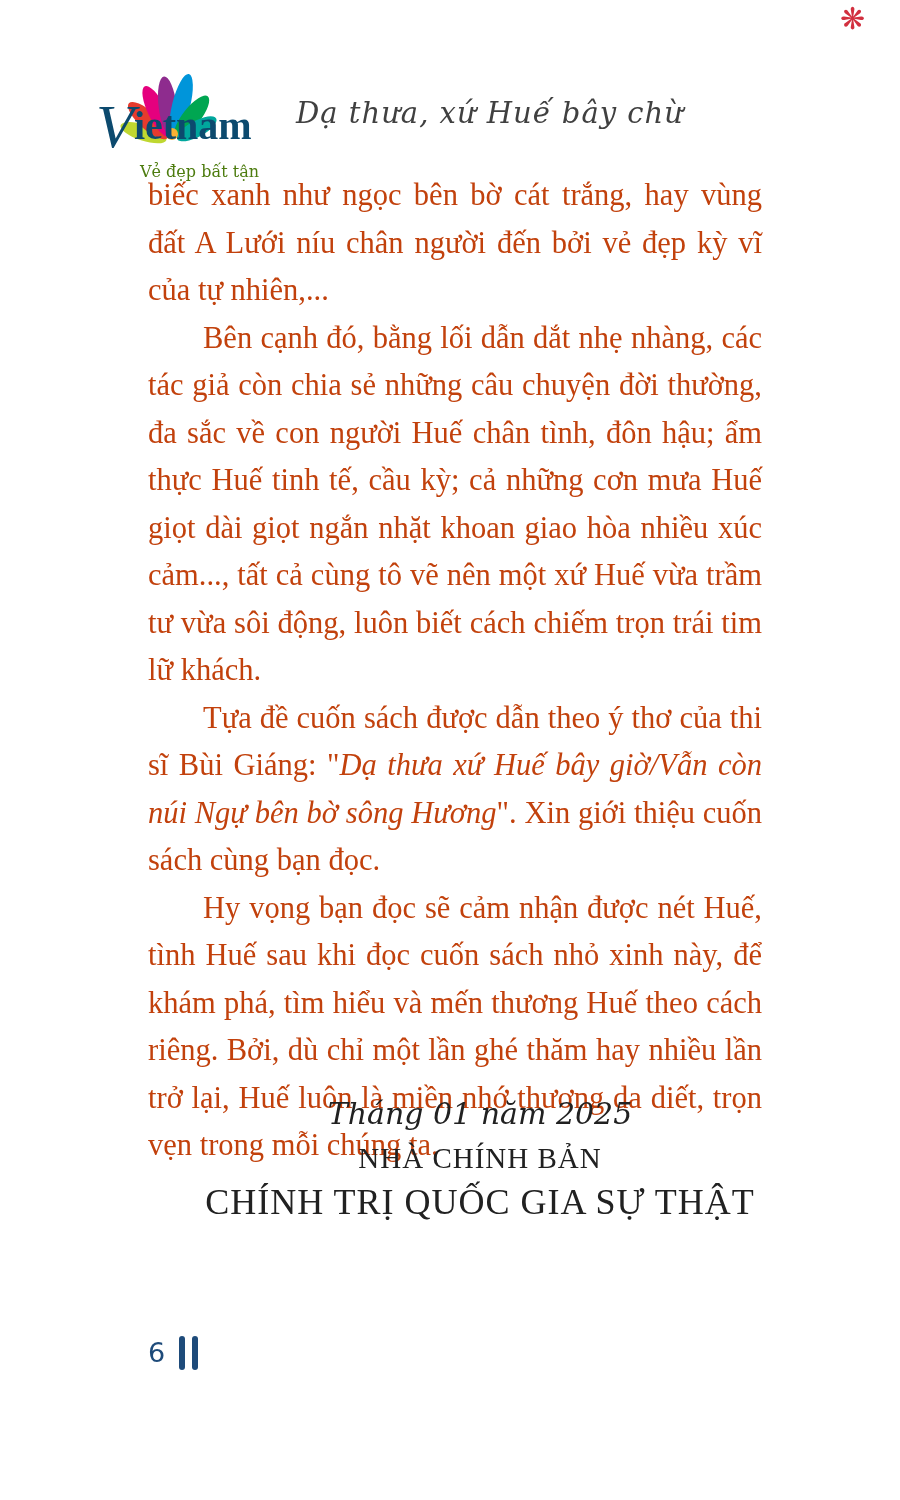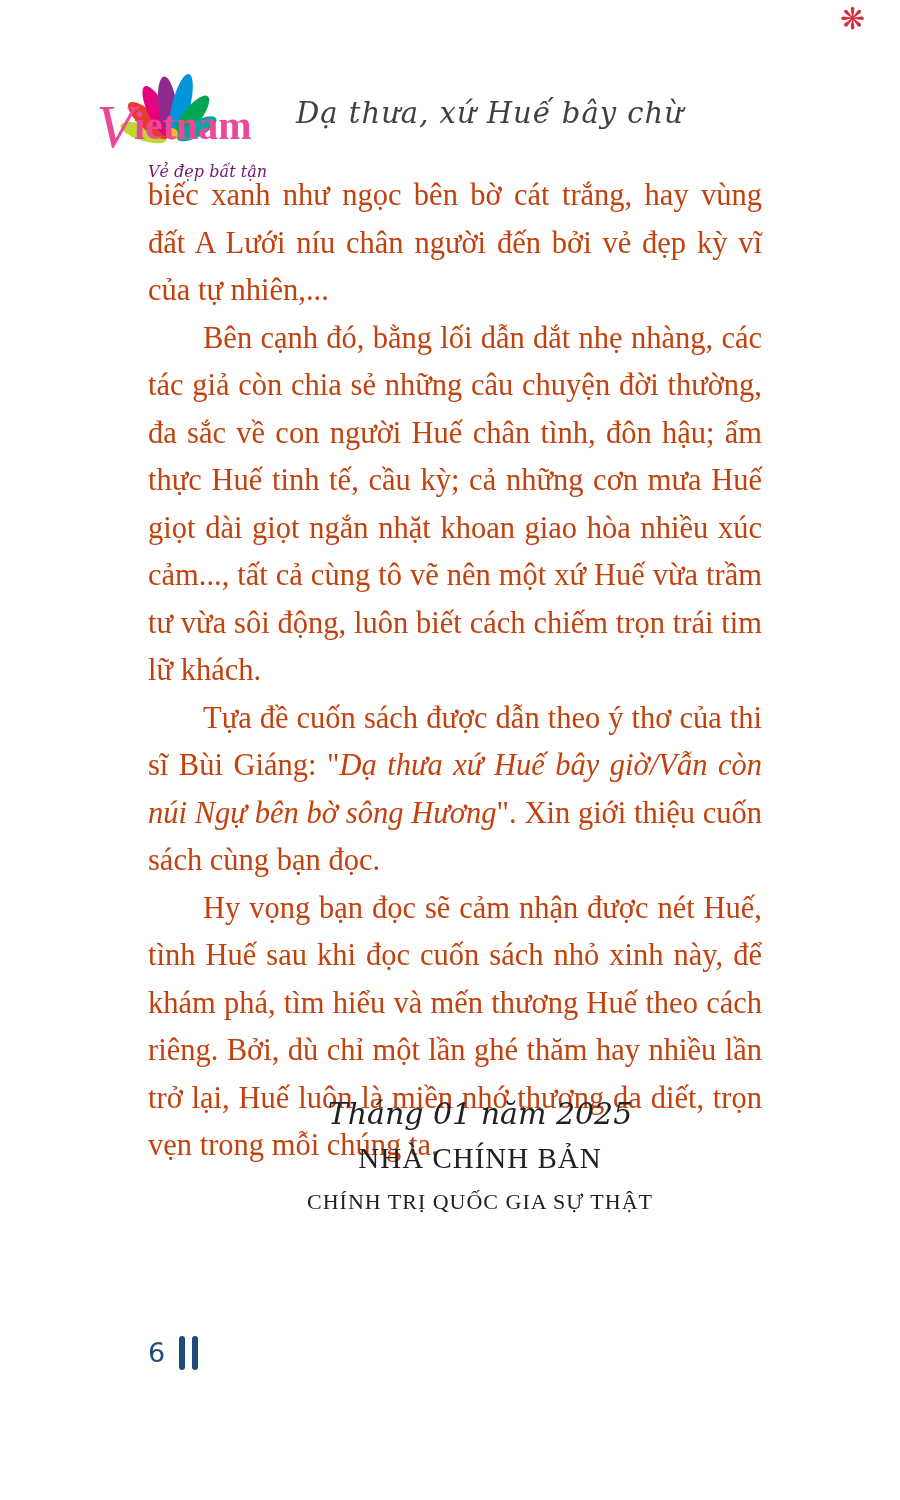--- a/index.html
+++ b/index.html
@@ -30,44 +30,42 @@
     left: 96px;
     top: 66px;
     width: 200px;
     height: 120px;
   }
   .logo-petals { position: absolute; left: 14px; top: 0; }
   .logo-word {
     position: absolute;
     left: 0;
     top: 36px;
-    color: #ec4899;
+    color: #0c4a6e;
     font-family: "Liberation Serif", serif;
     font-size: 40px;
     font-weight: bold;
     letter-spacing: 0px;
     white-space: nowrap;
   }
   .logo-word .big-v {
     font-size: 62px;
     font-style: italic;
     font-weight: normal;
     line-height: 40px;
     vertical-align: -8px;
   }
   .logo-tagline {
     position: absolute;
     left: 44px;
     top: 96px;
-    color: #701a75;
-    font-style: italic;
+    color: #4d7c0f;
     font-size: 16px;
     font-family: "DejaVu Serif", serif;
     white-space: nowrap;
-    margin-left: 8px;
   }
   .running-title {
     position: absolute;
     left: 290px;
     top: 96px;
     width: 400px;
     text-align: center;
     color: #404040;
     font-family: "DejaVu Serif", serif;
     font-style: italic;
@@ -106,21 +104,21 @@
     line-height: 44px;
     font-family: "DejaVu Serif", serif;
     text-align: center;
   }
   .sig-pub1 {
     font-size: 29px;
     line-height: 44px;
     letter-spacing: 1px;
   }
   .sig-pub2 {
-    font-size: 22px;
+    font-size: 36px;
     line-height: 44px;
     letter-spacing: 1px;
   }
 
   
   .footer {
     position: absolute;
     left: 148px;
     top: 1336px;
     display: flex;

